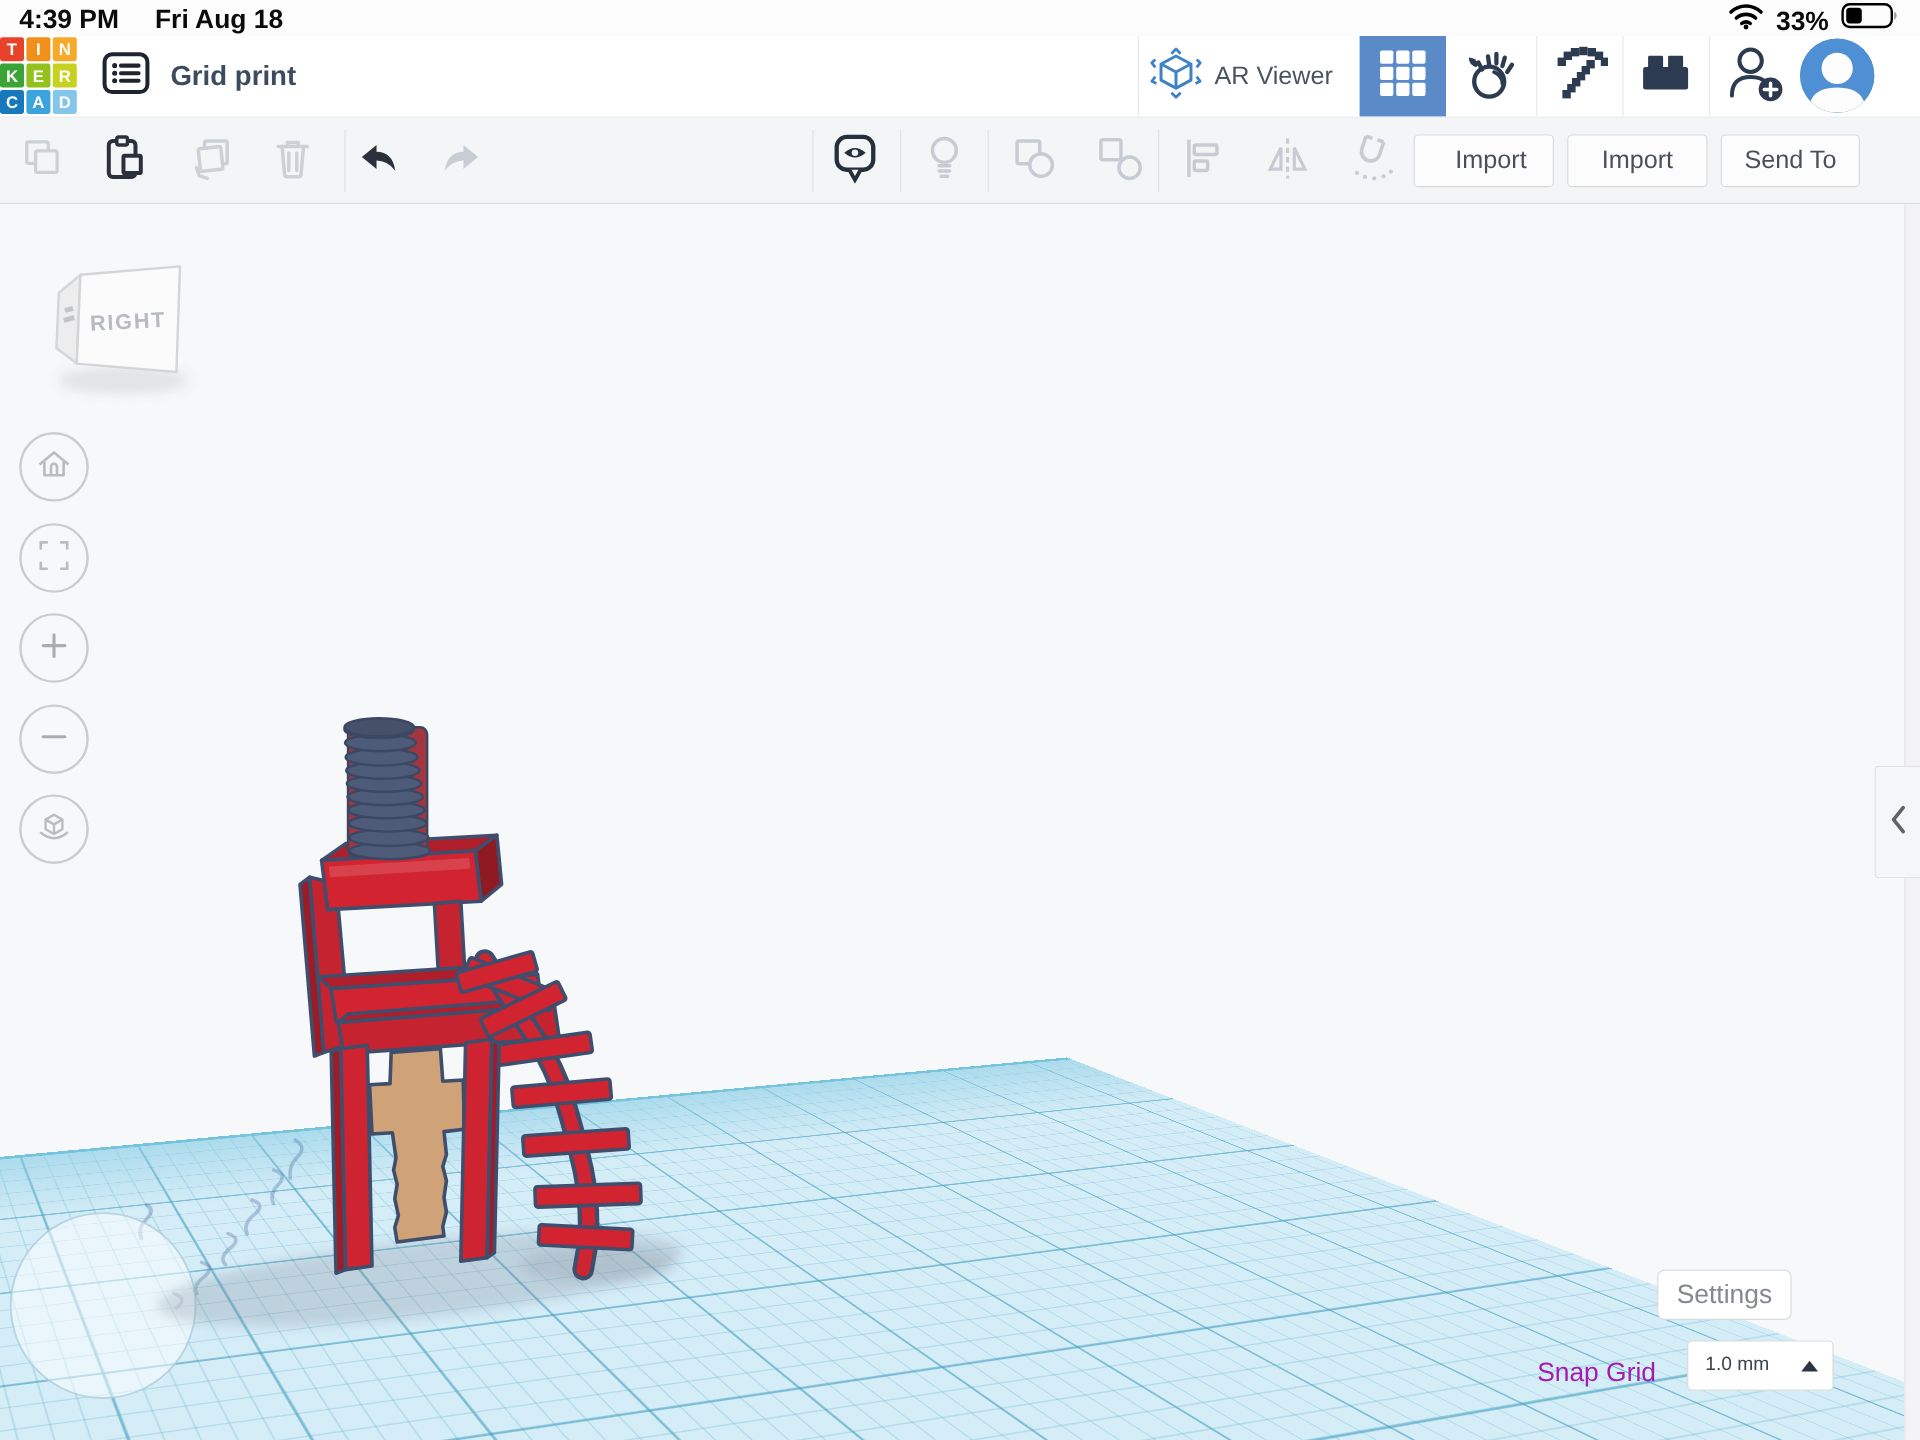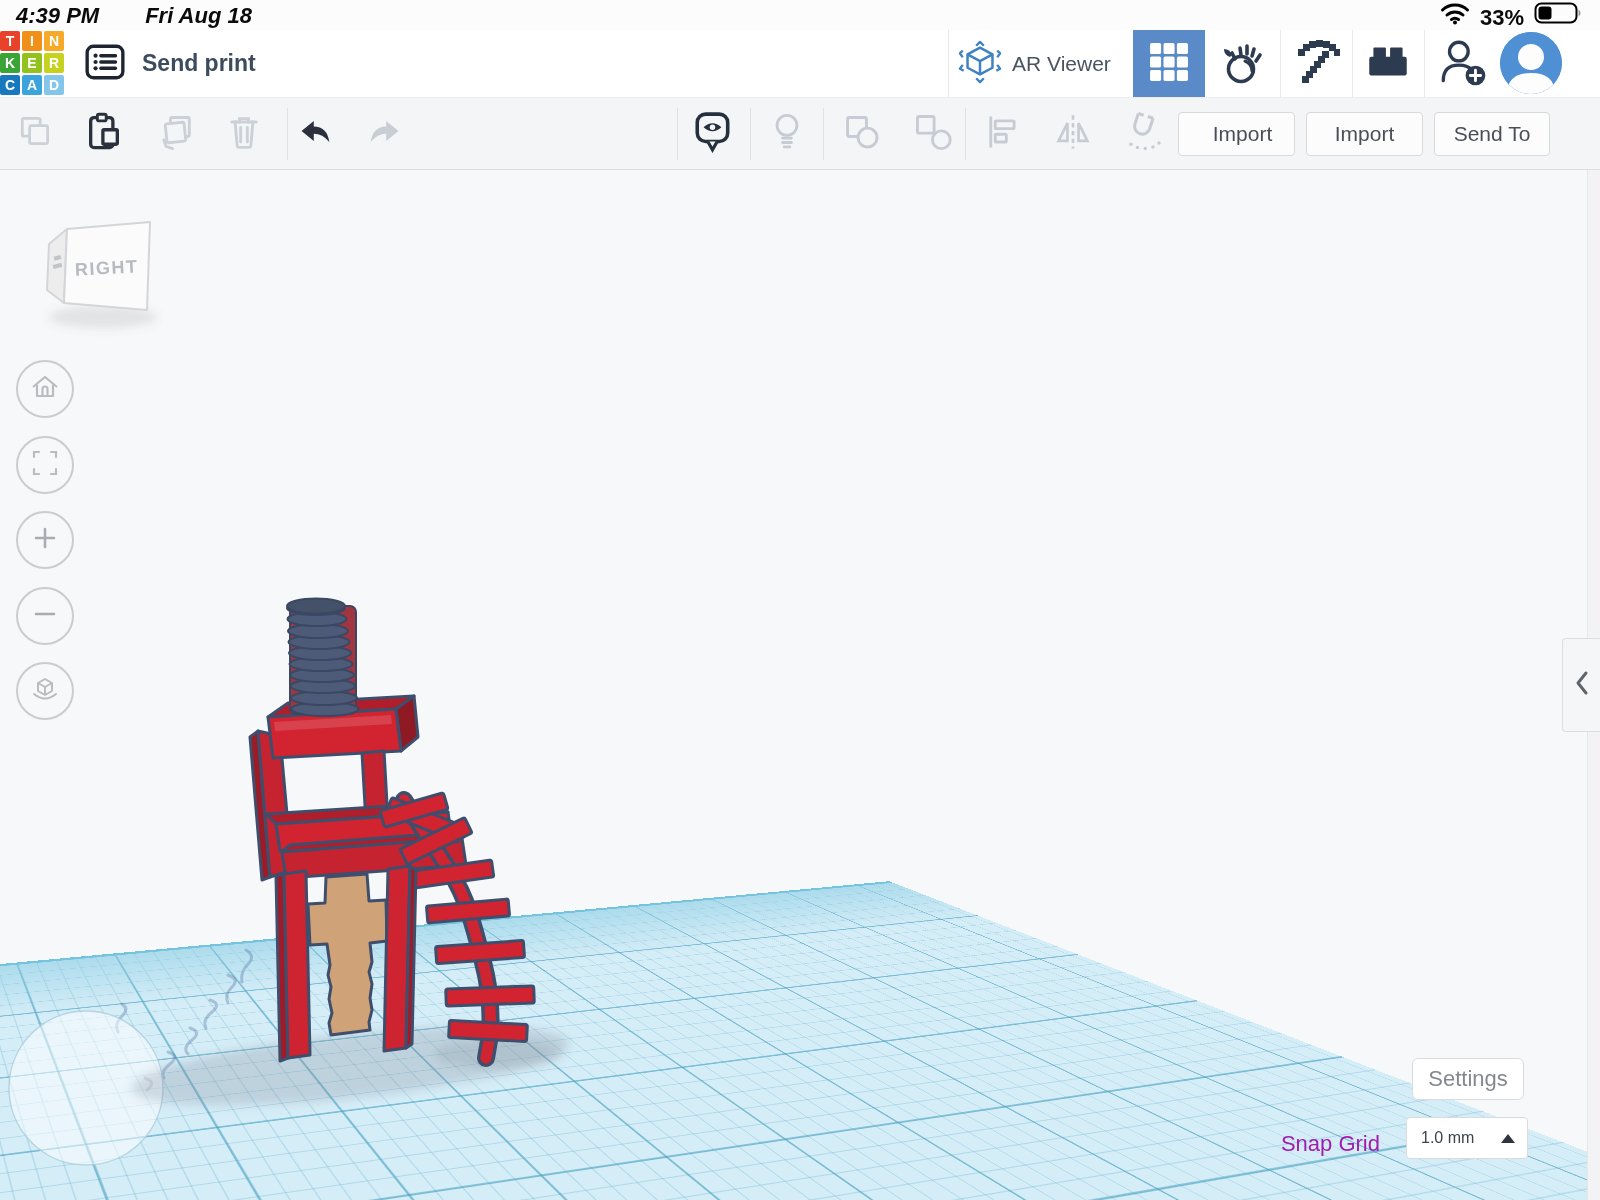--- a/index.html
+++ b/index.html
@@ -3,21 +3,21 @@
 <meta charset="utf-8">
 <style>
   html,body{margin:0;padding:0;}
   body{width:1600px;height:1200px;position:relative;overflow:hidden;
        font-family:"Liberation Sans",sans-serif;background:#f7f8f9;}
 
   
   .status-bar{position:absolute;top:0;left:0;right:0;height:30px;background:#fcfcfd;
     display:flex;align-items:center;justify-content:space-between;padding:2px 16px 0 16px;
     box-sizing:border-box;font-size:22px;font-weight:700;color:#0b0b0c;z-index:40;}
-  .sb-left{display:flex;gap:46px;align-items:center;font-style:italic;}
+  .sb-left{display:flex;gap:30px;align-items:center;}
   .sb-right{display:flex;gap:10px;align-items:flex-end;}
 
   
   .app-header{position:absolute;top:30px;left:0;right:0;height:67px;background:#ffffff;z-index:39;}
   .app-header>*{position:absolute;}
   .logo{left:0;top:1px;width:64px;height:64px;display:grid;
     grid-template-columns:repeat(3,1fr);grid-template-rows:repeat(3,1fr);gap:2px;}
   .logo span{display:flex;align-items:center;justify-content:center;color:#fff;
     font-weight:700;font-size:14px;border-radius:2px;}
   .hflex{display:flex;align-items:center;justify-content:center;height:67px;top:0;}
@@ -80,21 +80,21 @@
     display:flex;align-items:center;justify-content:center;}
   .navbtn.n1{top:190px;}.navbtn.n2{top:266px;}.navbtn.n3{top:341px;}
   .navbtn.n4{top:417px;}.navbtn.n5{top:492px;}
 
   .right-strip{position:absolute;right:0;top:0;bottom:0;width:12px;background:#f3f3f5;
     border-left:1px solid #e6e7e9;}
   .side-tab{position:absolute;left:1562px;top:468px;width:38px;height:94px;background:#f5f6f7;
     border:1px solid #dcdde0;border-right:none;border-radius:4px 0 0 4px;box-sizing:border-box;
     display:flex;align-items:center;justify-content:center;}
 
-  .settings-btn{position:absolute;left:1412px;top:888px;width:112px;height:42px;background:#fff;
+  .settings-btn{position:absolute;left:1381px;top:888px;width:112px;height:42px;background:#fff;
     border:1.5px solid #dadbdd;border-radius:6px;color:#84898f;font-size:22px;
     display:flex;align-items:center;justify-content:center;box-sizing:border-box;}
   .snap-label{position:absolute;left:1230px;top:961px;width:150px;text-align:right;
     font-size:22px;color:#a21caf;}
   .snap-select{position:absolute;left:1406px;top:947px;width:122px;height:42px;background:#fff;
     border:1.5px solid #dadbdd;border-radius:4px;display:flex;align-items:center;
     padding:0 12px 0 14px;box-sizing:border-box;font-size:16px;color:#3c434e;}
   .caret-up{margin-left:auto;width:0;height:0;border-left:7px solid transparent;
     border-right:7px solid transparent;border-bottom:9px solid #2f3540;}
 </style>
@@ -144,21 +144,21 @@
       <svg width="42" height="42" viewBox="0 0 40 40" fill="none">
         <rect x="3" y="5" width="34" height="30" rx="6" stroke="#1e2530" stroke-width="3.2"></rect>
         <circle cx="11" cy="14" r="2" fill="#1e2530"></circle>
           <circle cx="11" cy="20" r="2" fill="#1e2530"></circle>
           <circle cx="11" cy="26" r="2" fill="#1e2530"></circle>
         <path d="M16,14 H30 M16,20 H30 M16,26 H30" stroke="#1e2530" stroke-width="3.2" stroke-linecap="round"></path>
       </svg>
     </span>
   </div>
 
-  <div class="hflex doc-title" data-name="design-title">Send print</div>
+  <div class="hflex doc-title" data-name="design-title">Grid print</div>
 
   <div class="vdiv" style="left:948px" data-name="header-divider"></div>
 
   <div class="hflex ar-icon" data-name="ar-viewer-button">
     <span data-name="ar-cube-icon">
       <svg width="46" height="46" viewBox="0 0 48 48" fill="none" stroke="#3f82c4" stroke-width="2.6" stroke-linejoin="round">
         <path d="M24,9 L37,16 V30 L24,37 L11,30 V16 Z"></path>
         <path d="M11,16 L24,23 L37,16 M24,23 V37"></path>
         <path d="M20,7 L24,3 L28,7" stroke-width="2.4"></path>
         <path d="M20,41 L24,45 L28,41" stroke-width="2.4"></path>

